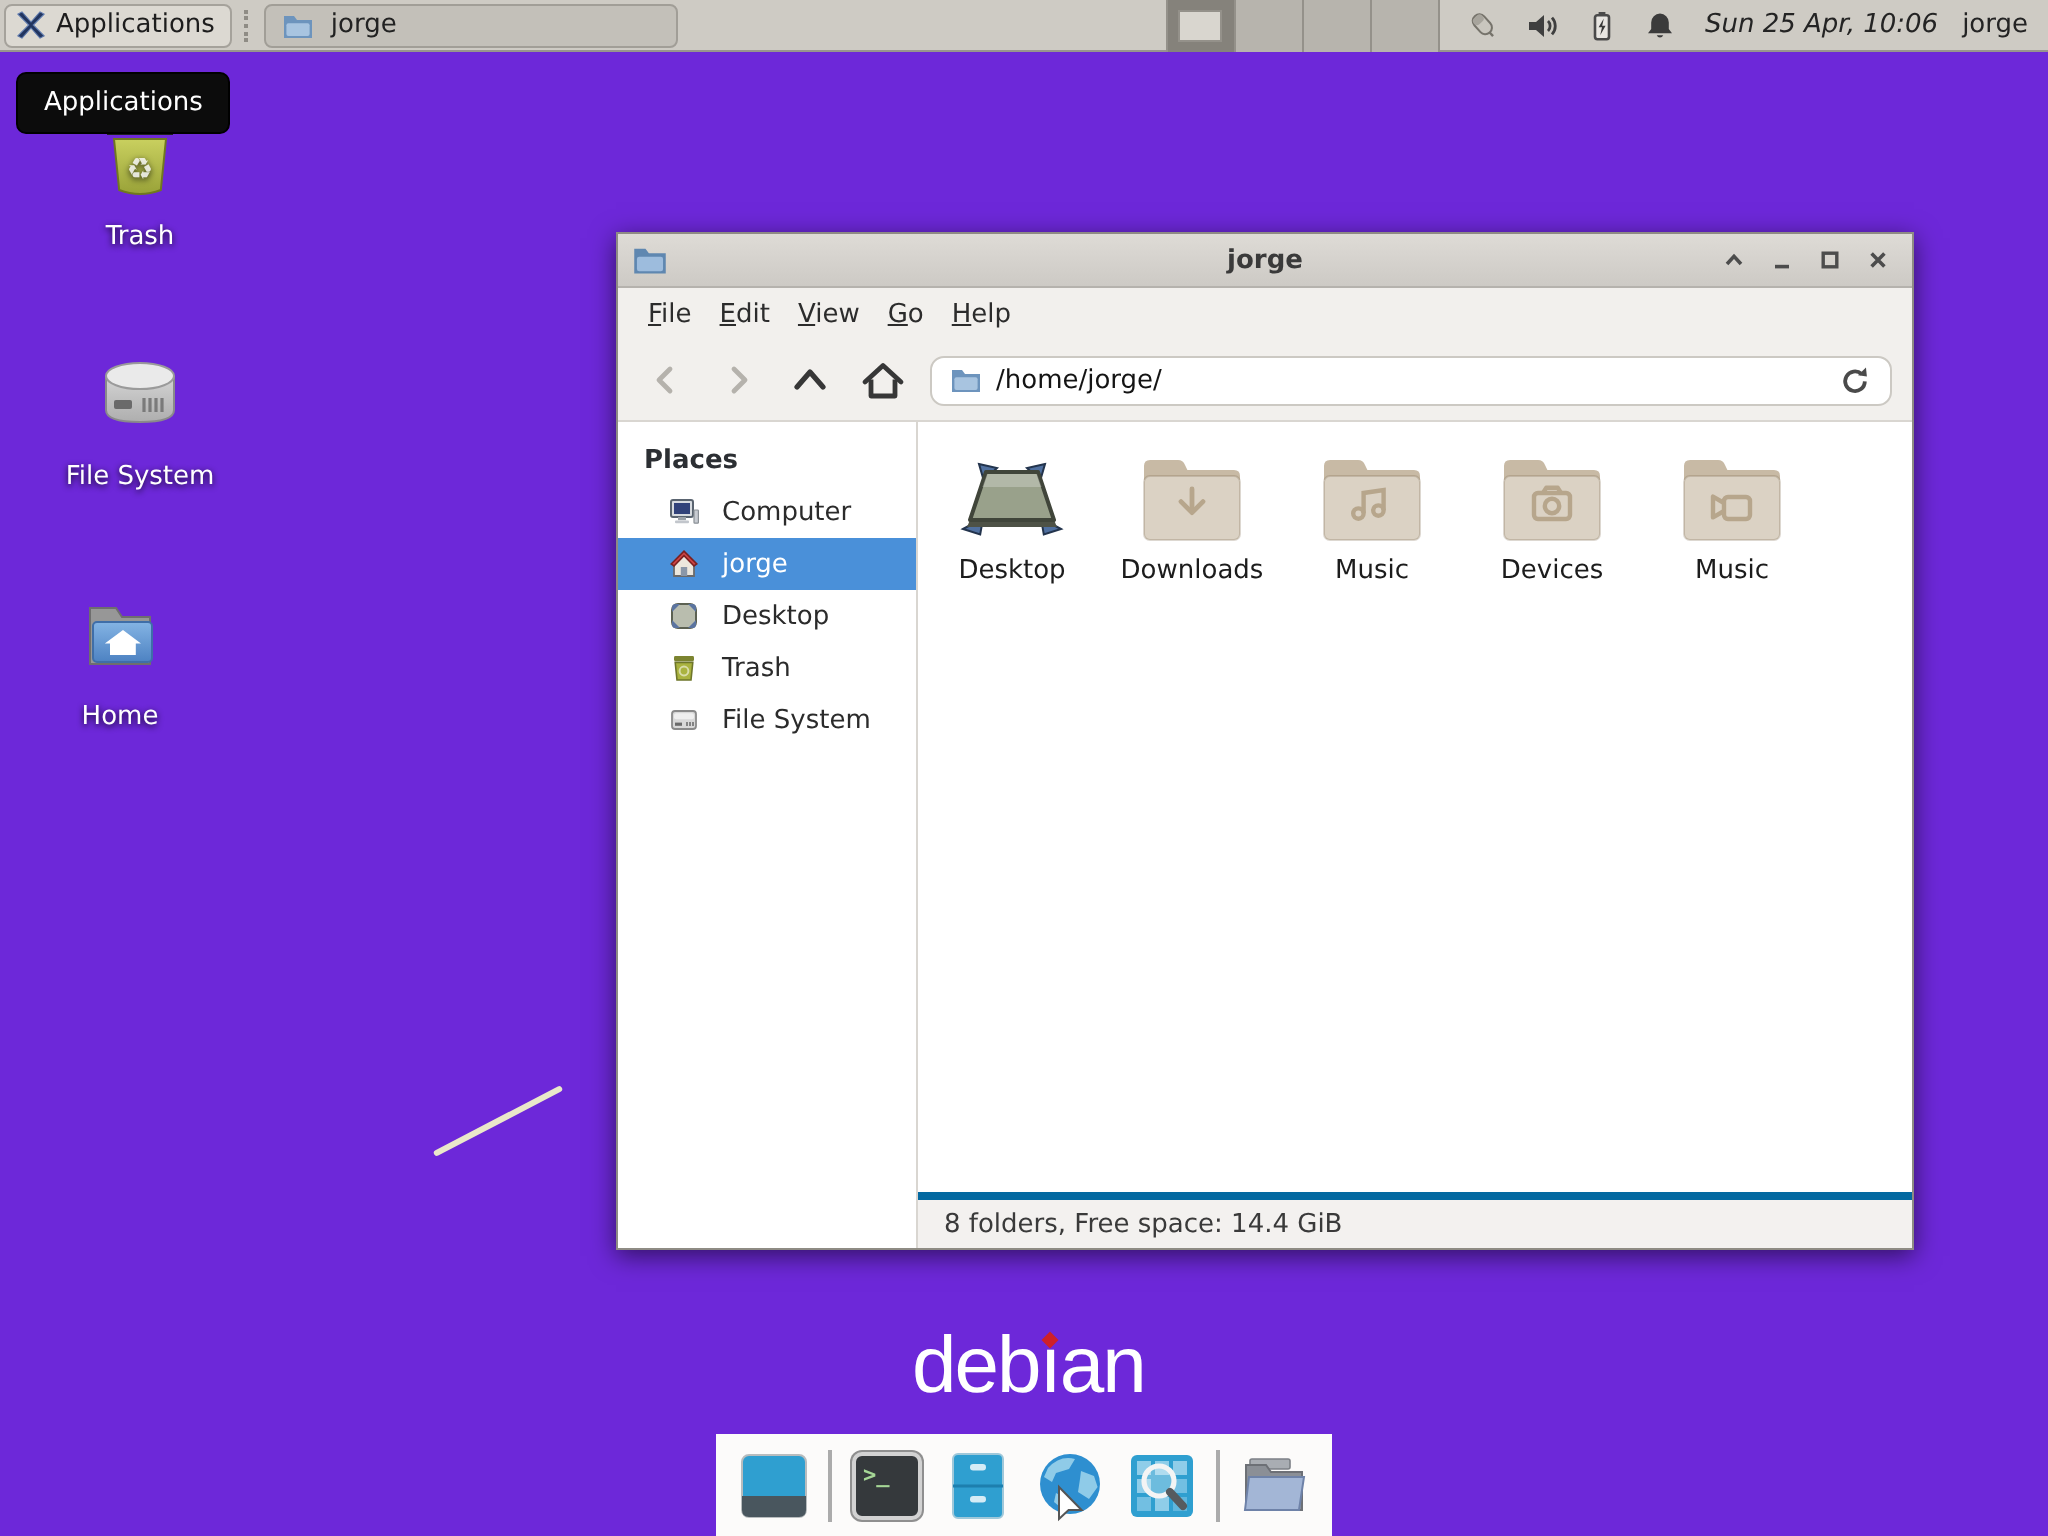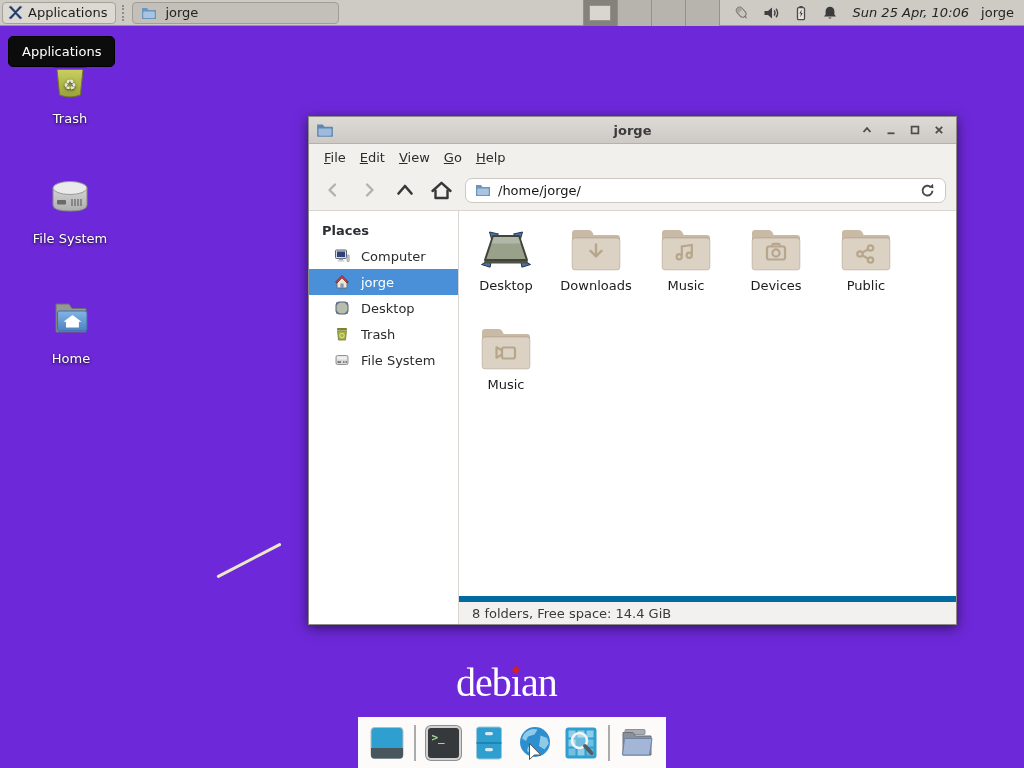--- a/index.html
+++ b/index.html
@@ -44,30 +44,30 @@
     border:1px solid #000; border-radius:5px; padding:7px 13px; z-index:50;
   }
   
   .desk-icon {
     position:absolute; width:96px; display:flex; flex-direction:column;
     align-items:center; gap:9px; color:#fff; text-align:center;
     text-shadow:0 1px 3px rgba(0,0,0,0.9); cursor:default;
   }
   .desk-trash { left:22px; top:54px; z-index:10; }
   .desk-fs    { left:22px; top:174px; }
-  .desk-home  { left:23px; top:294px; }
+  .desk-home  { left:12px; top:294px; }
   
   .stray-line {
     position:absolute; left:213px; top:559px; width:72px; height:3px;
     background:#eae8ca; transform:rotate(-27.5deg); border-radius:2px;
   }
   
   .debian-logo {
     position:absolute; left:456px; top:663px; color:#fff;
-    font-family:Liberation Serif, serif;
+    font-family:Liberation Sans, sans-serif;
     font-size:40px; letter-spacing:-1px; line-height:1;
   }
   .logo-i { position:relative; display:inline-block; }
   .logo-dot {
     position:absolute; left:50%; top:4px; width:6px; height:6px;
     transform:translateX(-50%) rotate(45deg);
   }
   
   .window {
     position:absolute; left:308px; top:116px; width:649px; height:509px;
@@ -110,21 +110,21 @@
   .side-item { display:flex; align-items:center; gap:11px; height:26px; padding-left:25px; color:#2b2b2b; }
   .side-item.selected { background:#4a90d9; color:#fff; }
   .main-area { flex:1; display:flex; flex-direction:column; min-width:0; }
   .files {
     flex:1; display:flex; flex-wrap:wrap; align-content:flex-start;
     padding:12px 0 0 2px;
   }
   .file-cell { width:90px; height:99px; display:flex; flex-direction:column; align-items:center; }
   .file-label { margin-top:3px; color:#1c1c1c; }
   .statusbar {
-    height:28px; background:#f3f1ef; border-top:6px solid #0369a1;
+    height:28px; background:#f3f1ef; border-top:4px solid #0369a1;
     display:flex; align-items:center; padding-left:13px; color:#3a3a3a; flex:0 0 auto;
   }
   
   .dock {
     position:absolute; left:358px; top:717px; height:51px; background:#fcfbfa;
     display:flex; align-items:center; gap:8px; padding:0 10px;
   }
   .dock-sep { width:2px; height:36px; background:#ababab; }
   .dock-item { width:38px; height:38px; display:flex; align-items:center; justify-content:center; }
   .terminal-icon {
@@ -473,33 +473,20 @@
               <rect x="4" y="15" width="48" height="32" rx="3" fill="#dbd2c4" stroke="rgba(120,100,70,0.25)"></rect>
               <g fill="none" stroke="#b7a68c" stroke-width="2.2" stroke-linejoin="round">
                   <rect x="19" y="23.5" width="18" height="13" rx="2"></rect>
                   <circle cx="28" cy="30" r="3.6"></circle>
                   <path d="M23.5 23.5 l1.6-2.6 h5.8 l1.6 2.6"></path>
                 </g>
             </svg>
             <span class="file-label">Devices</span>
           </div>
 
-          <div class="file-cell">
-            <svg width="56" height="52" viewBox="0 0 56 52">
-              <path d="M4 10 q0-3 3-3 h14 q2.5 0 3.5 2.5 l1.2 2.5 h23.3 q3 0 3 3 v2 H4 Z" fill="#c8baa5"></path>
-              <rect x="4" y="15" width="48" height="32" rx="3" fill="#dbd2c4" stroke="rgba(120,100,70,0.25)"></rect>
-              <g fill="none" stroke="#b7a68c" stroke-width="2.2">
-                  <circle cx="22" cy="31" r="2.7"></circle>
-                  <circle cx="32.5" cy="25" r="2.7"></circle>
-                  <circle cx="32.5" cy="37" r="2.7"></circle>
-                  <path d="M24.4 29.6 L30.1 26.2 M24.4 32.4 L30.1 35.8"></path>
-                </g>
-            </svg>
-            <span class="file-label">Public</span>
-          </div>
 
 
           <div class="file-cell">
             <svg width="56" height="52" viewBox="0 0 56 52">
               <path d="M4 10 q0-3 3-3 h14 q2.5 0 3.5 2.5 l1.2 2.5 h23.3 q3 0 3 3 v2 H4 Z" fill="#c8baa5"></path>
               <rect x="4" y="15" width="48" height="32" rx="3" fill="#dbd2c4" stroke="rgba(120,100,70,0.25)"></rect>
               <g fill="none" stroke="#b7a68c" stroke-width="2.2" stroke-linejoin="round">
                   <rect x="24" y="25.5" width="13" height="11" rx="2"></rect>
                   <path d="M24 28.5 l-5.5-3.2 v10.4 l5.5-3.2"></path>
                 </g>

